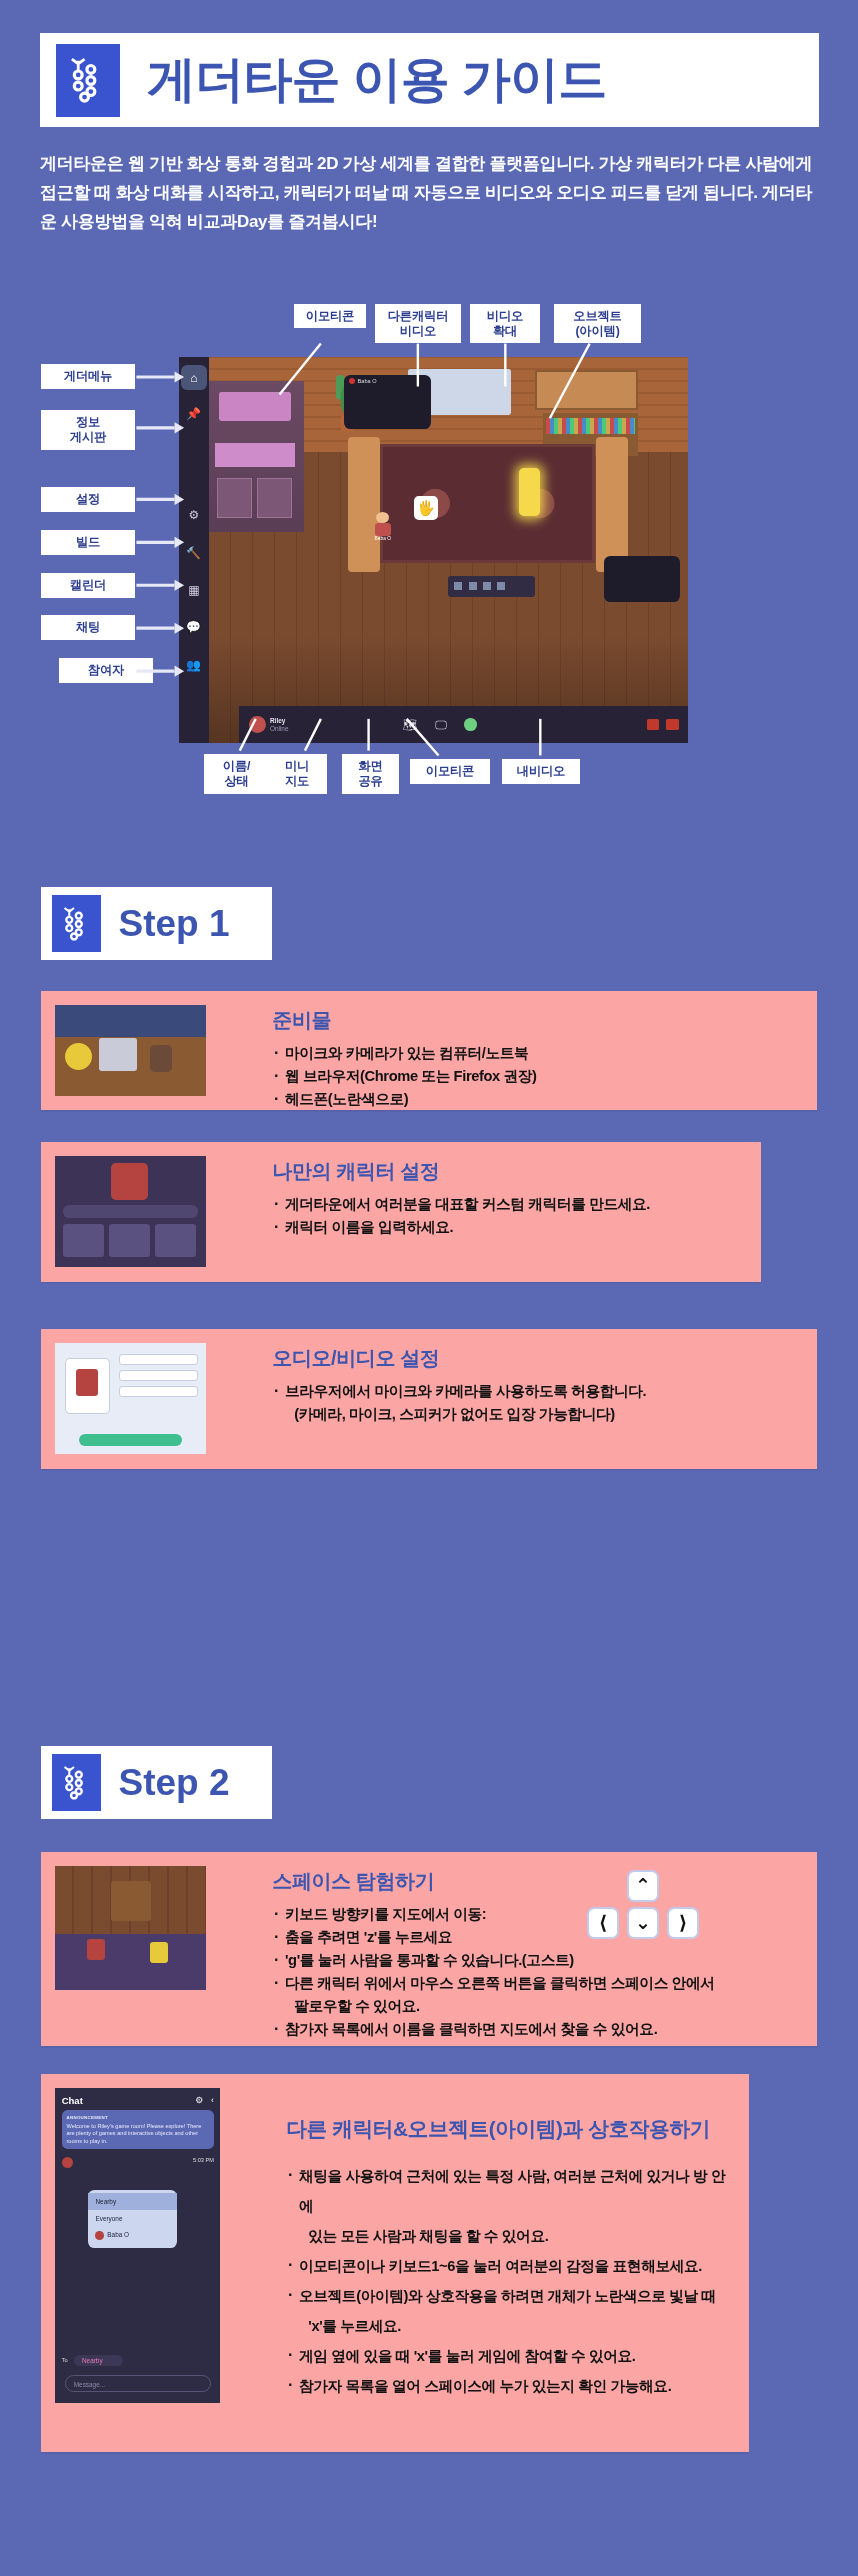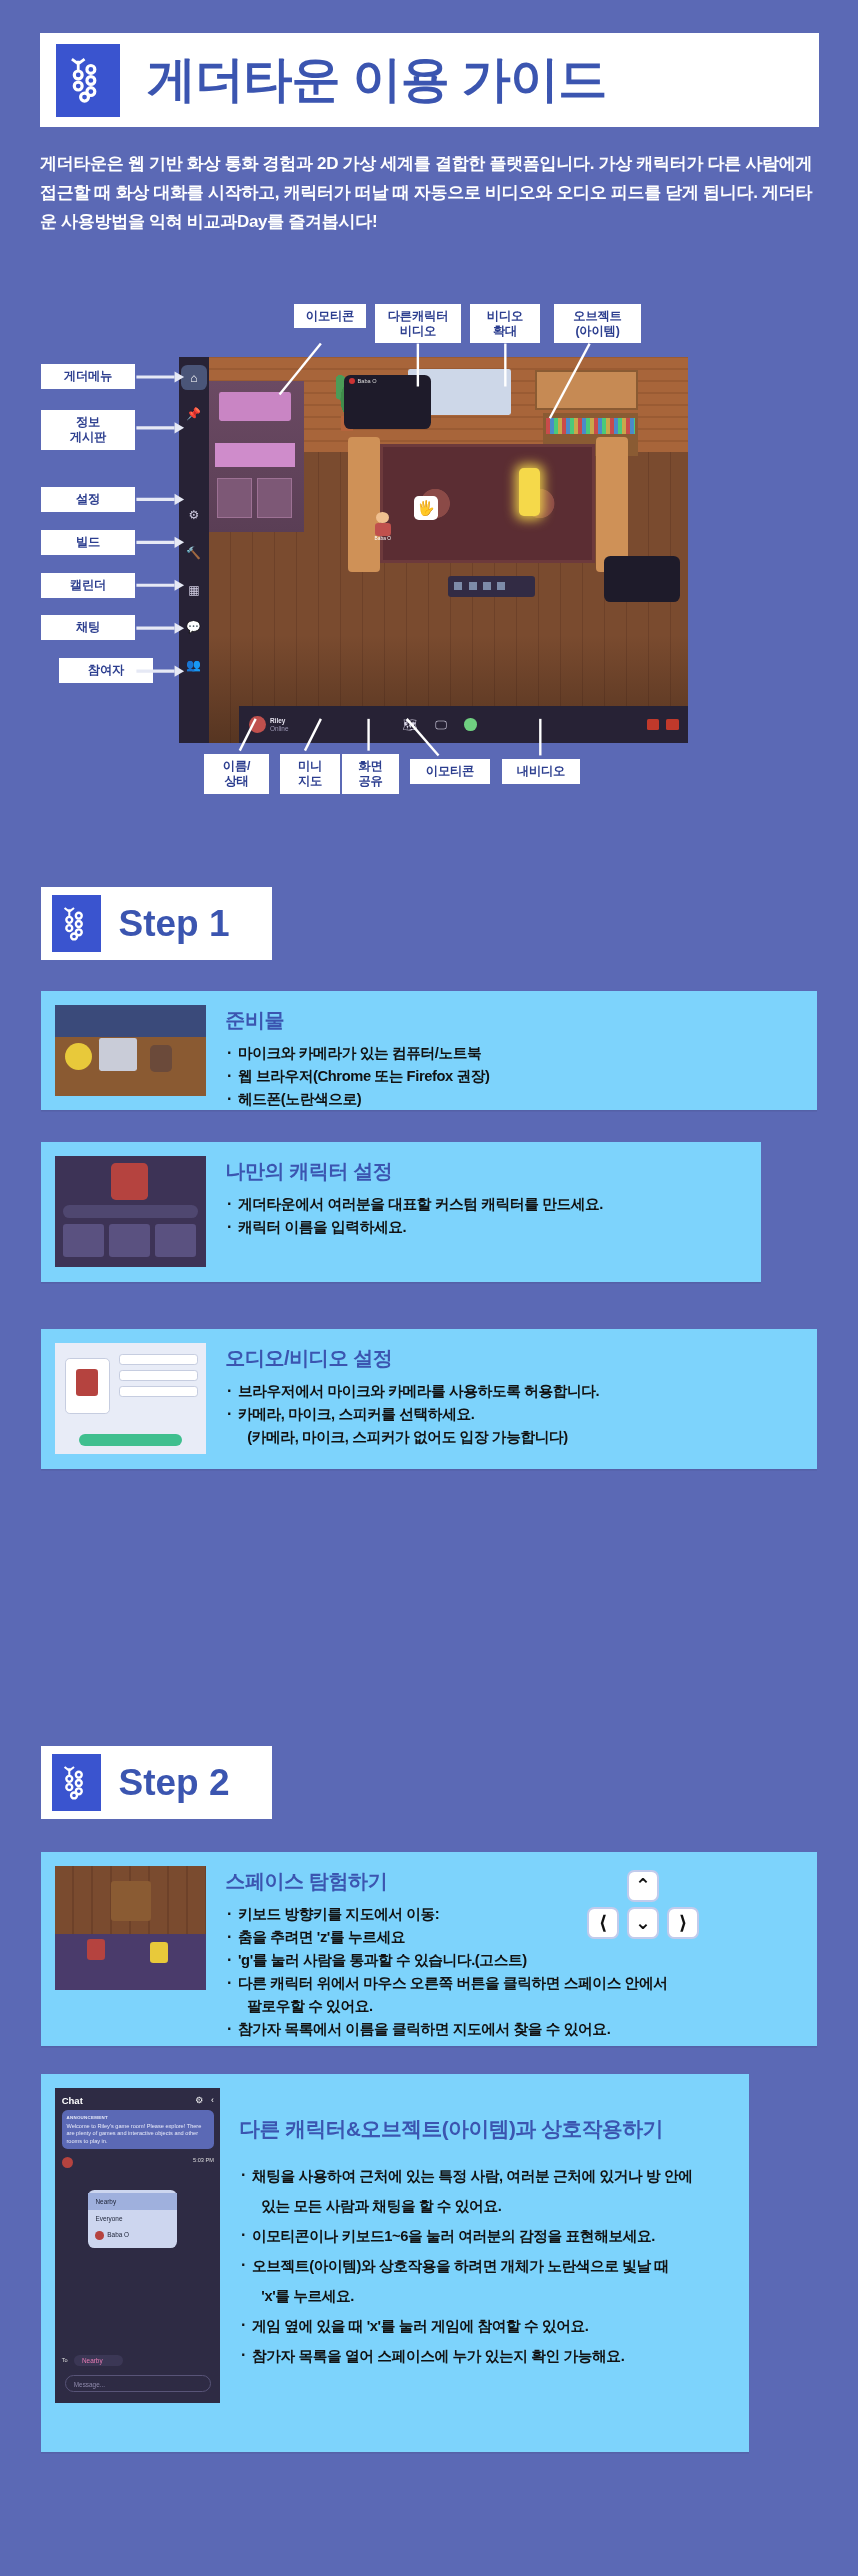--- a/index.html
+++ b/index.html
@@ -149,22 +149,23 @@
 
   
   .step-banner {
     position: absolute; background:#ffffff; height: 73px;
     display:flex; align-items:center; padding-right: 20.7px;
   }
   .step-label { color:#3b55b0; font-size:37px; font-weight:bold; margin-left:17.5px; }
 
   
   .card {
-    position:absolute; background:#7dd3fc; display:flex;
+    position:absolute; background:#fca5a5; display:flex;
     box-shadow: 0 1.6px 0 rgba(0,0,0,0.07);
+    gap: 47px;
   }
   .card .thumb {
     flex:none; margin:14.3px 0 14.3px 14.3px; background:#2b2238; overflow:hidden; position:relative;
   }
   .card .body { flex:1; padding:16px 17.5px 14.3px 19px; }
   .card h3 {
     color:#3b55b0; font-size:20px; font-weight:bold; margin-bottom:8px; letter-spacing:-0.4px;
   }
   .card ul { list-style:none; }
   .card li {
@@ -345,21 +346,21 @@
         <polygon points="168,245 180,252 168,259"></polygon>
           <polygon points="168,299 180,306 168,313"></polygon>
         <polygon points="168,353 180,360 168,367"></polygon>
           <polygon points="168,407 180,414 168,421"></polygon>
         <polygon points="168,461 180,468 168,475"></polygon>
       </g>
     </svg>
 
     <div class="cl" style="left:163px;top:455px;width:65px">이름/
 상태</div>
-    <div class="cl" style="left:239px;top:455px;width:60px">미니
+    <div class="cl" style="left:226px;top:455px;width:60px">미니
 지도</div>
     <div class="cl" style="left:301px;top:455px;width:57px">화면
 공유</div>
     <div class="cl" style="left:369px;top:460px;width:80px">이모티콘</div>
     <div class="cl" style="left:461px;top:460px;width:78px">내비디오</div>
     <svg class="arr" style="left:0;top:0;width:776px;height:501px" viewBox="0 0 976 630" width="776" height="501">
       <g stroke="#fff" stroke-width="3" fill="none">
         <path d="M250 568 L270 528"></path>
           <path d="M332 568 L352 528"></path>
         <path d="M412 568 L412 528"></path>
@@ -428,21 +429,20 @@
       <div style="position:absolute;left:20.7px;top:25.4px;width:22px;height:27px;background:#b5433f;border-radius:3.2px"></div>
       <div style="position:absolute;left:64px;top:11px;right:8px;height:11px;background:#fff;border:0.8px solid #c6cde0;border-radius:3.2px"></div>
       <div style="position:absolute;left:64px;top:27px;right:8px;height:11px;background:#fff;border:0.8px solid #c6cde0;border-radius:3.2px"></div>
       <div style="position:absolute;left:64px;top:43px;right:8px;height:11px;background:#fff;border:0.8px solid #c6cde0;border-radius:3.2px"></div>
       <div style="position:absolute;left:24px;bottom:8px;right:24px;height:12.7px;background:#3fbf8f;border-radius:6.4px"></div>
     </div>
     <div class="body">
       <h3>오디오/비디오 설정</h3>
       <ul>
         <li>브라우저에서 마이크와 카메라를 사용하도록 허용합니다.</li>
-        <li>카메라, 마이크, 스피커를 선택하세요.</li>
         <li class="cont" style="padding-left:22px">(카메라, 마이크, 스피커가 없어도 입장 가능합니다)</li>
       </ul>
     </div>
   </div>
 
   <div class="step-banner" style="left:41px;top:1746px;width:231px">
     <div class="logo-box sm">
       <svg width="32" height="38" viewBox="0 0 54 62">
         <g fill="none" stroke="#ffffff" stroke-width="4">
           <path d="M14 6 L14 20 M14 10 L6 4 M14 10 L22 4" stroke-width="3.5"></path>

